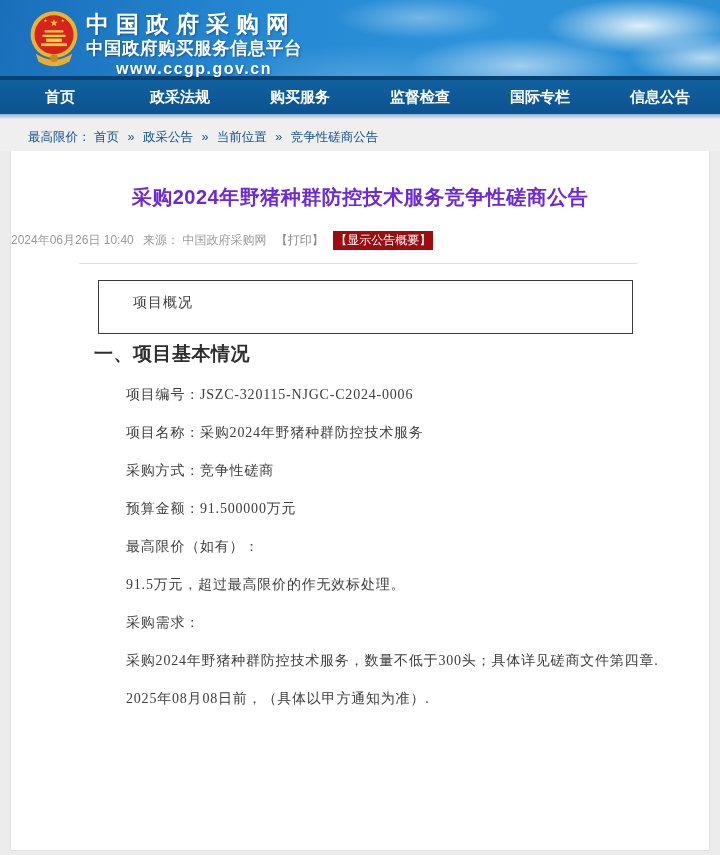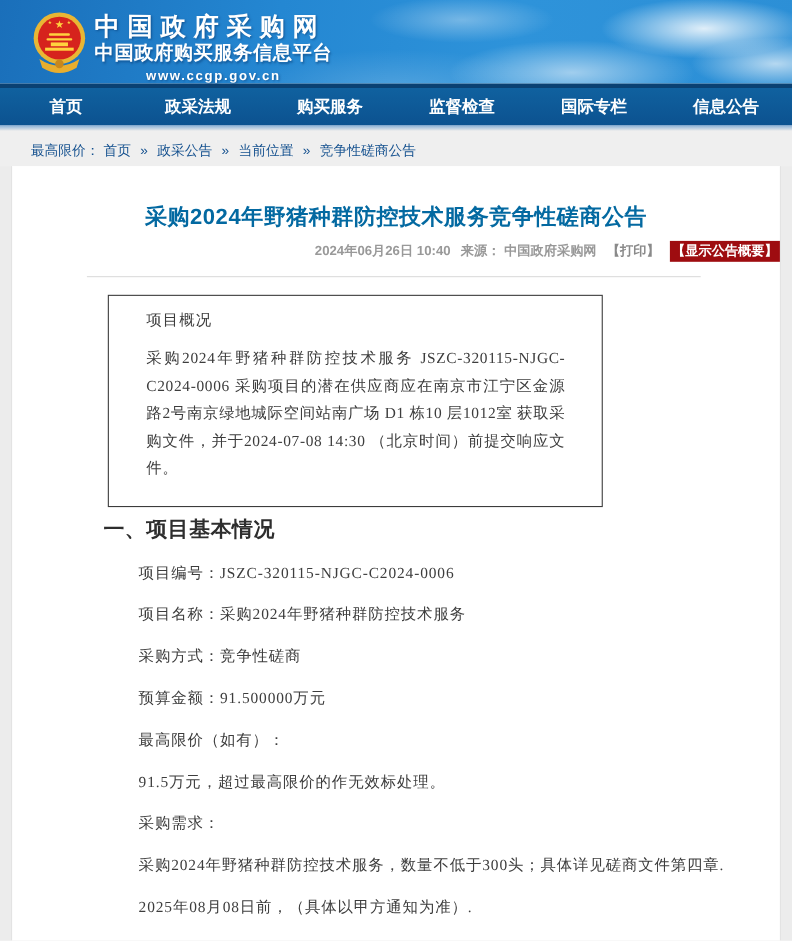--- a/index.html
+++ b/index.html
@@ -18,53 +18,53 @@
       linear-gradient(100deg, #1a6fba 0%, #2487d2 35%, #2e93da 65%, #2c8fd6 100%);
     border-bottom: 4px solid #0a4173;
   }
   .logo-wrap { position: absolute; left: 28px; top: 9px; display: flex; align-items: flex-start; }
   .emblem { width: 52px; height: 60px; margin-right: 6px; }
   .site-titles { color: #fff; padding-top: 2px; }
   .site-title-main { font-size: 23px; font-weight: bold; letter-spacing: 7px;
      text-shadow: 1px 1px 2px rgba(0,40,90,.45); white-space: nowrap; line-height: 26px; }
   .site-title-sub { font-size: 17.5px; font-weight: bold; letter-spacing: .5px;
      text-shadow: 1px 1px 2px rgba(0,40,90,.45); white-space: nowrap; line-height: 22px; }
-  .site-url { font-size: 12px; font-weight: bold; letter-spacing: 1.5px; text-align: center;
+  .site-url { font-size: 16px; font-weight: bold; letter-spacing: 1.5px; text-align: center;
      text-shadow: 1px 1px 2px rgba(0,40,90,.45); line-height: 20px; }
 
   
   .main-nav { display: flex; height: 34px; background: linear-gradient(180deg, #10619f 0%, #0c5290 100%); }
   .main-nav .nav-item {
     flex: 1; display: flex; align-items: center; justify-content: center;
     color: #fff; font-size: 15px; font-weight: bold; text-decoration: none; cursor: pointer;
   }
   .nav-glow { height: 5px; background: linear-gradient(180deg, rgba(120,165,210,.85), rgba(210,225,240,0)); }
 
   
   .breadcrumb { height: 32px; padding: 10px 0 0 28px; background: #efefef;
     font-size: 12.5px; color: #15518f; }
   .breadcrumb a { color: #15518f; text-decoration: none; cursor: pointer; }
   .breadcrumb .sep { margin: 0 5px; color: #15518f; }
 
   
   .panel { margin: 0 10px; background: #fff; min-height: 700px; padding-top: 33px;
     border: 1px solid #e3e3e3; border-top: none; }
-  .article-title { text-align: center; font-size: 20px; font-weight: bold; color: #0369a1;
+  .article-title { text-align: center; font-size: 20px; font-weight: bold; color: #6d28d9;
     letter-spacing: .5px; }
-  .article-meta { text-align: right; margin-top: 8px; font-size: 12px; color: #999; font-weight: bold; }
+  .article-meta { text-align: left; margin-top: 20px; font-size: 12px; color: #999; }
   .article-meta .m { margin-right: 6px; }
   .print-link { color: #8a8a8a; cursor: pointer; text-decoration: none; }
   .summary-badge { display: inline-block; background: #9e0c10; color: #fff;
     padding: 1px 2px; margin-left: 6px; cursor: pointer; }
   .meta-divider { border: none; border-top: 1px solid #dcdcdc; margin: 13px 72px 0 68px; }
 
   .article-body { padding: 16px 70px 40px 83px;
     font-family: "Liberation Serif", "DejaVu Serif", serif; color: #3d3d3d; }
 
-  .overview-box { width: 450px; margin-left: 4px; border: 1px solid #3c3c3c;
+  .overview-box { width: 535px; margin-left: 4px; border: 1px solid #3c3c3c;
     padding: 13px 33px 21px 34px; }
   .overview-heading { font-size: 14px; letter-spacing: 1px; }
   .overview-text { margin-top: 14px; font-size: 14px; line-height: 25px;
     letter-spacing: .6px; text-align: justify; }
 
   .section-heading { margin-top: 7px; font-size: 19px; font-weight: bold; color: #2e2e2e;
     font-family: "Liberation Sans", sans-serif; letter-spacing: .5px; }
   .detail-lines { margin-left: 32px; margin-top: 21px; }
   .detail-lines p { font-size: 14px; line-height: 14px; margin-bottom: 24px;
     letter-spacing: .8px; white-space: nowrap; }
@@ -125,21 +125,20 @@
     <span class="m">中国政府采购网</span>
     <a class="print-link">【打印】</a>
     <a class="summary-badge">【显示公告概要】</a>
   </div>
 
   <hr class="meta-divider">
 
   <div class="article-body">
     <div class="overview-box">
       <div class="overview-heading">项目概况</div>
-      <p class="overview-text">采购2024年野猪种群防控技术服务 JSZC-320115-NJGC-C2024-0006 采购项目的潜在供应商应在南京市江宁区金源路2号南京绿地城际空间站南广场 D1 栋10 层1012室 获取采购文件，并于2024-07-08 14:30 （北京时间）前提交响应文件。</p>
     </div>
 
     <h2 class="section-heading">一、项目基本情况</h2>
 
     <div class="detail-lines">
       <p>项目编号：JSZC-320115-NJGC-C2024-0006</p>
       <p>项目名称：采购2024年野猪种群防控技术服务</p>
       <p>采购方式：竞争性磋商</p>
       <p>预算金额：91.500000万元</p>
       <p>最高限价（如有）：</p>

